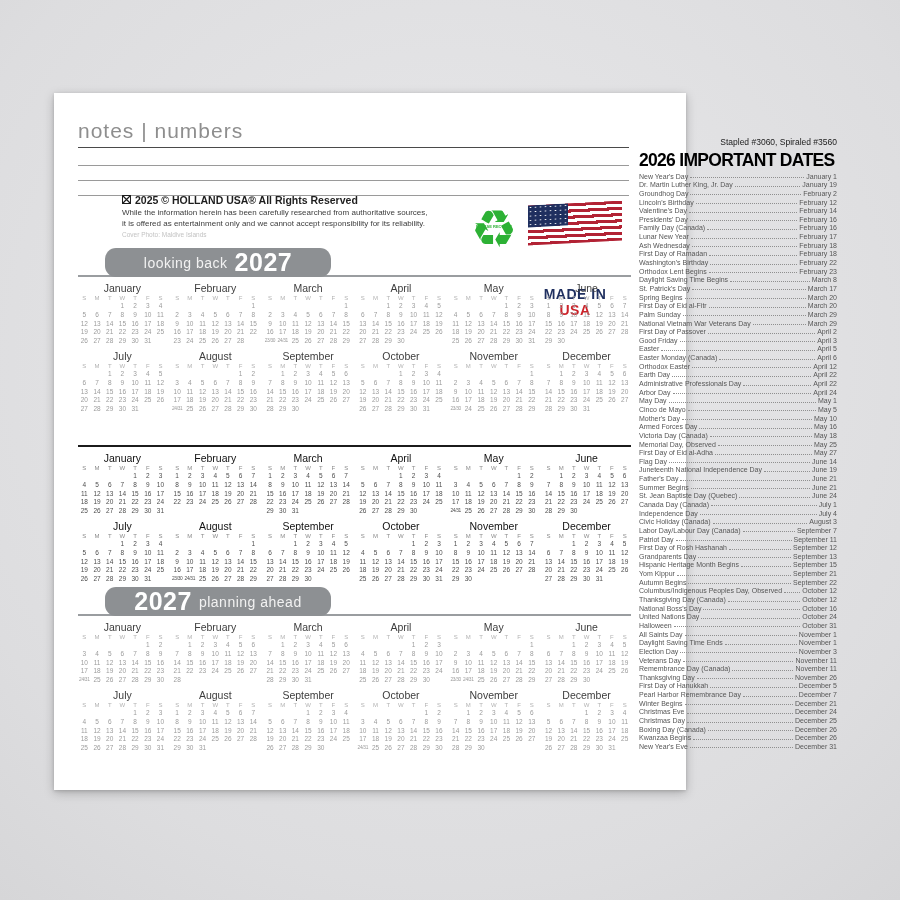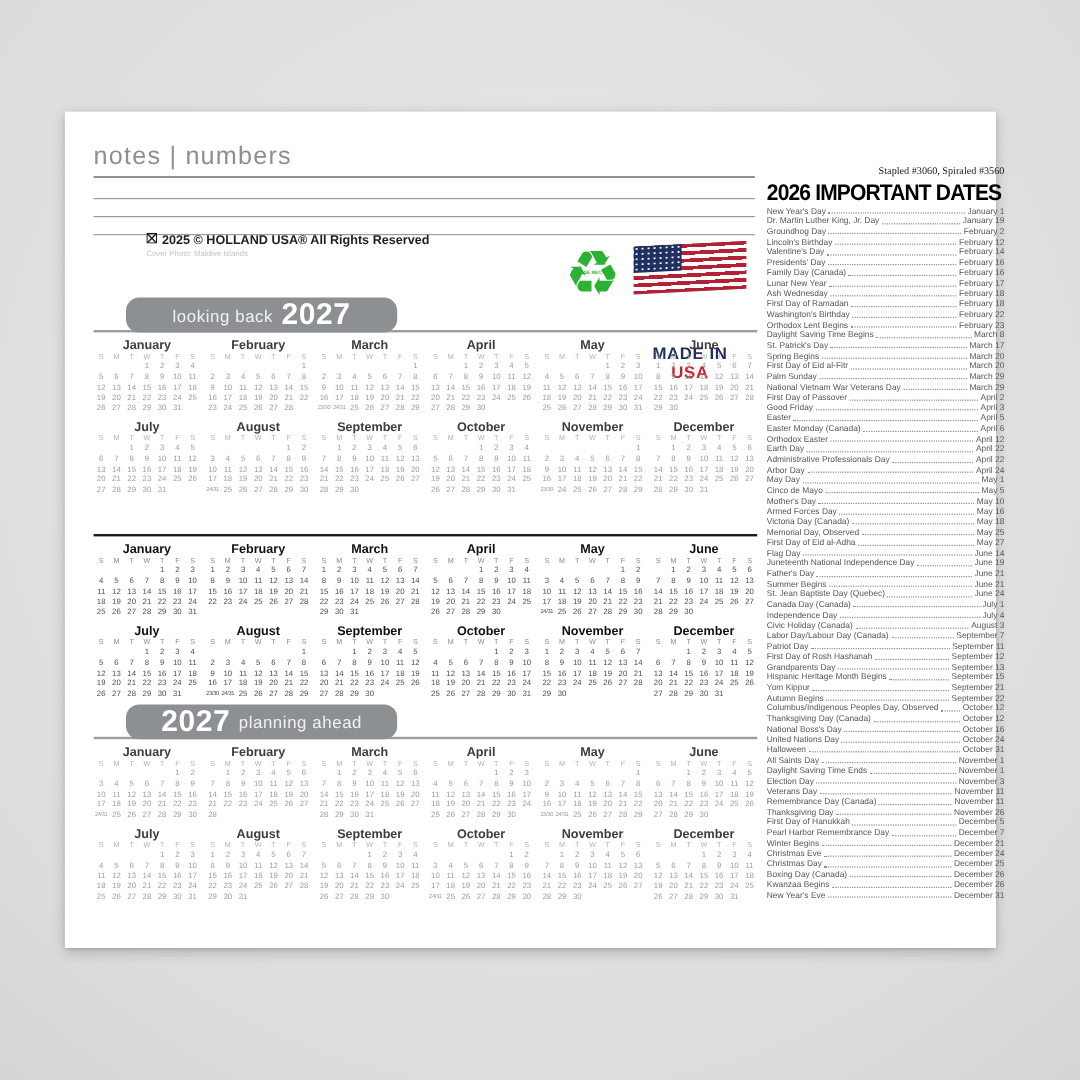--- a/index.html
+++ b/index.html
@@ -1,18 +1,18 @@
 <!DOCTYPE html>
 <html><head>
 <meta charset="utf-8">
 <style>
   html,body{margin:0;padding:0;width:900px;height:900px;overflow:hidden;
     background:radial-gradient(circle at 50% 40%, #e9e9eb 0%, #dddddf 75%, #d6d6d8 100%);
     font-family:"Liberation Sans", sans-serif;}
-  .page{position:absolute;left:54px;top:93px;width:776px;height:697px;background:#fff;
+  .page{position:absolute;left:54px;top:93px;width:632px;height:697px;background:#fff;
     box-shadow:0 3px 10px rgba(0,0,0,.22), 0 1px 3px rgba(0,0,0,.15);}
   
   .ptitle{position:absolute;left:24px;top:26px;font-size:21px;color:#8e8e8e;letter-spacing:1px;font-weight:400;}
   .rule{position:absolute;left:24px;width:551px;height:0;border-top:1px solid #9a9a9a;}
   .rule.dark{border-top:1.5px solid #4a4a4a;}
   .copy{position:absolute;left:24px;top:101px;width:400px;margin-left:44px;}
   .copy .c1{font-size:10.5px;color:#1e1e1e;font-weight:bold;display:flex;align-items:center;gap:4px;}
   .copy .c2{font-size:8px;color:#3c3c3c;line-height:10.5px;margin-top:2px;}
   .copy .c3{font-size:6.5px;color:#c3c3c3;margin-top:2px;}
   .hlogo{display:inline-block;}
@@ -32,31 +32,31 @@
   .banner{position:absolute;left:51px;width:226px;height:29px;border-radius:11px;color:#fff;
     display:flex;align-items:center;justify-content:center;gap:7px;z-index:2;}
   .banner.gray{background:#8d9093;} .banner.black{background:#151515;}
   .banner .small{font-size:14px;font-weight:400;letter-spacing:.5px;color:#f2f2f2;}
   .banner .big{font-size:25px;font-weight:bold;letter-spacing:.5px;}
   .secline{position:absolute;left:24px;width:553px;height:2px;z-index:1;}
   .secline.gray{background:#9a9da0;} .secline.black{background:#1b1b1b;}
   .months{position:absolute;left:24px;width:553px;display:grid;grid-template-columns:repeat(6,1fr);
     column-gap:4px;row-gap:4px;}
   .month{text-align:center;}
-  .mname{font-size:10.5px;font-weight:bold;color:#3d3d3d;height:12px;line-height:12px;}
+  .mname{font-size:10.5px;font-weight:normal;color:#3d3d3d;height:12px;line-height:12px;}
   .dow,.wk{display:grid;grid-template-columns:repeat(7,1fr);}
   .dow span{font-size:6px;color:#b2b2b2;line-height:8px;height:8px;}
   .wk span{font-size:6.5px;color:#9c9c9c;line-height:8.8px;height:8.8px;}
   .month.dark .mname{color:#101010;}
   .month.dark .dow span{color:#8b8b8b;}
   .month.dark .wk span{color:#4d4d4d;}
   .combo{font-size:4.8px !important;letter-spacing:-.3px;}
   
   .sidebar{position:absolute;left:585px;top:0;width:198px;}
-  .codes{position:absolute;right:0;top:44px;font-size:8.5px;color:#1a1a1a;font-family:Liberation Serif, serif;}
+  .codes{position:absolute;right:0;top:44px;font-size:8.5px;color:#1a1a1a;}
   .idates-title{position:absolute;left:0;top:56px;width:198px;font-size:17.5px;font-weight:bold;color:#000;
     letter-spacing:-.7px;transform:scaleY(1.08);transform-origin:left top;white-space:nowrap;}
   .idates{position:absolute;left:0;top:78px;width:198px;list-style:none;margin:0;padding:0;}
   .idates li{display:flex;align-items:flex-end;height:8.65px;font-size:7px;color:#565656;}
   .idates .nm{white-space:nowrap;}
   .idates .ld{flex:1;border-bottom:1px dotted #8f8f8f;margin:0 2px 1.5px 2px;min-width:4px;}
   .idates .dt{white-space:nowrap;}
 </style>
 </head>
 <body>
@@ -72,20 +72,24 @@
   <div class="copy">
     <div class="c1">
       <span class="hlogo">
         <svg width="9" height="9" viewBox="0 0 9 9">
             <rect x="0.5" y="0.5" width="8" height="8" fill="none" stroke="#1e1e1e"></rect>
             <path d="M1 1 L8 8 M8 1 L1 8" stroke="#1e1e1e" stroke-width="1.2"></path>
           </svg>
       </span>
       <span>2025 © HOLLAND USA® All Rights Reserved</span>
     </div>
+    <div class="c2">
+      <span>While the information herein has been carefully researched from authoritative sources,</span><br>
+      <span>it is offered as entertainment only and we cannot accept responsibility for its reliability.</span>
+    </div>
     <div class="c3">Cover Photo: Maldive Islands</div>
   </div>
 
   <div class="recycle">♻<span class="rlabel">PLEASE RECYCLE</span></div>
 
   <div class="usa">
     <div class="flagbox">
         <div class="canton"></div>
       </div>
     <div class="usatext"><span>MADE IN</span> <span class="red">USA</span></div>

